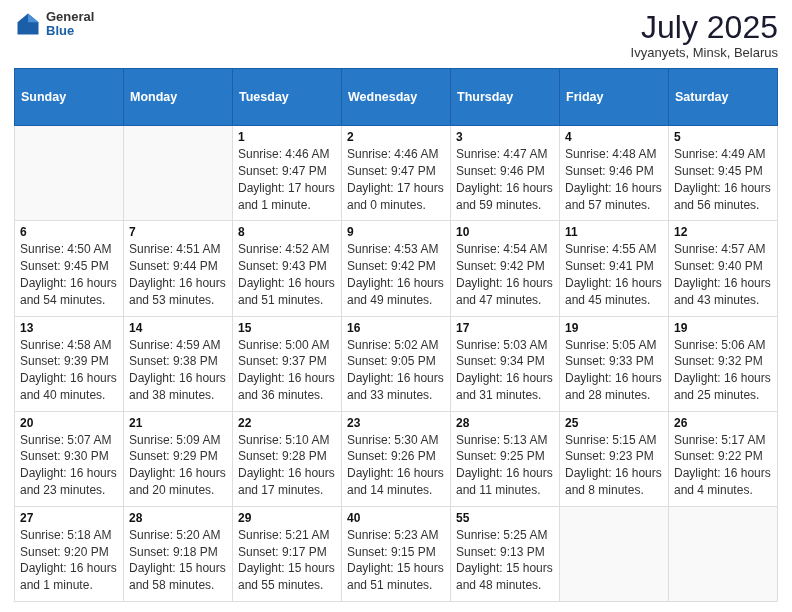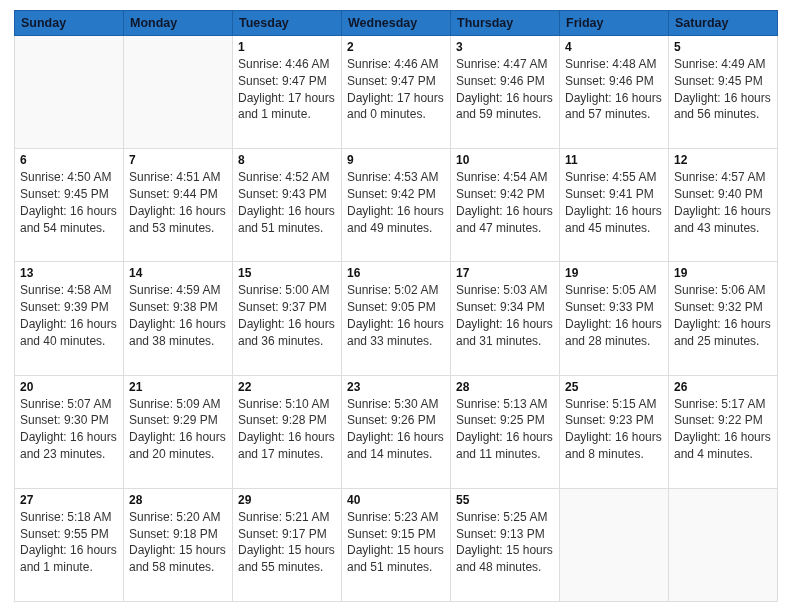--- a/index.html
+++ b/index.html
@@ -56,23 +56,23 @@
     }
     .calendar {
       flex: 1;
       border: 1px solid #ccc;
       border-collapse: collapse;
       width: 100%;
       table-layout: fixed;
     }
     .calendar th {
       background: #2878c8;
-      color: #0f172a;
+      color: #ffffff;
       text-align: left;
-      padding: 5px 6px;
+      padding: 21px 6px;
       font-size: 12.5px;
       font-weight: bold;
       border: 1px solid #1a5fa8;
     }
     .calendar td {
       vertical-align: top;
       padding: 4px 5px;
       font-size: 10.5px;
       color: #222;
       border: 1px solid #ddd;
@@ -95,20 +95,36 @@
       color: #333;
     }
     tr.week-row td {
       height: 80px;
     }
   </style>
 </head>
 <body>
 
 <div class="page">
+  <div class="header">
+    <div class="logo">
+      <svg class="logo-icon" viewBox="0 0 32 32">
+        <polygon points="16,4 28,14 28,28 4,28 4,14" fill="#1a5fa8"></polygon>
+        <polygon points="16,4 28,14 16,14" fill="#4a90d9"></polygon>
+      </svg>
+      <div class="logo-text">
+        <span class="logo-general">General</span>
+        <span class="logo-blue">Blue</span>
+      </div>
+    </div>
+    <div class="title-block">
+      <div class="month-title">July 2025</div>
+      <div class="location">Ivyanyets, Minsk, Belarus</div>
+    </div>
+  </div>
 
   <table class="calendar">
     <thead>
       <tr>
         <th>Sunday</th>
         <th>Monday</th>
         <th>Tuesday</th>
         <th>Wednesday</th>
         <th>Thursday</th>
         <th>Friday</th>
@@ -305,21 +321,21 @@
             <div class="day-info">Sunrise: 5:17 AM
 Sunset: 9:22 PM
 Daylight: 16 hours
 and 4 minutes.</div>
           </td>
         </tr>
         <tr class="week-row">
           <td>
             <span class="day-num">27</span>
             <div class="day-info">Sunrise: 5:18 AM
-Sunset: 9:55 PM
+Sunset: 9:20 PM
 Daylight: 16 hours
 and 1 minute.</div>
           </td>
           <td>
             <span class="day-num">28</span>
             <div class="day-info">Sunrise: 5:20 AM
 Sunset: 9:18 PM
 Daylight: 15 hours
 and 58 minutes.</div>
           </td>

